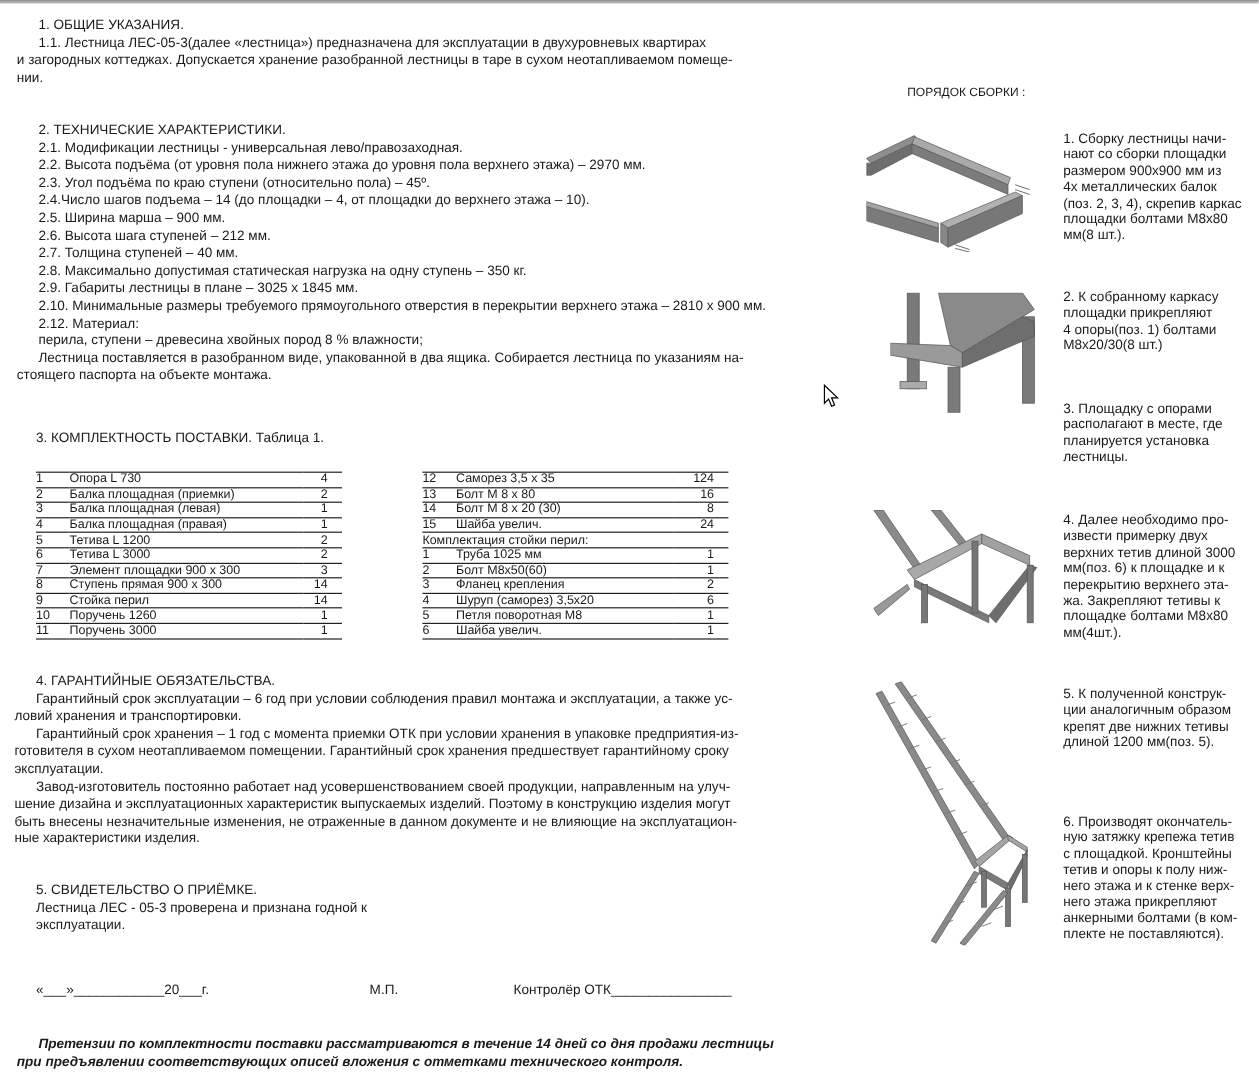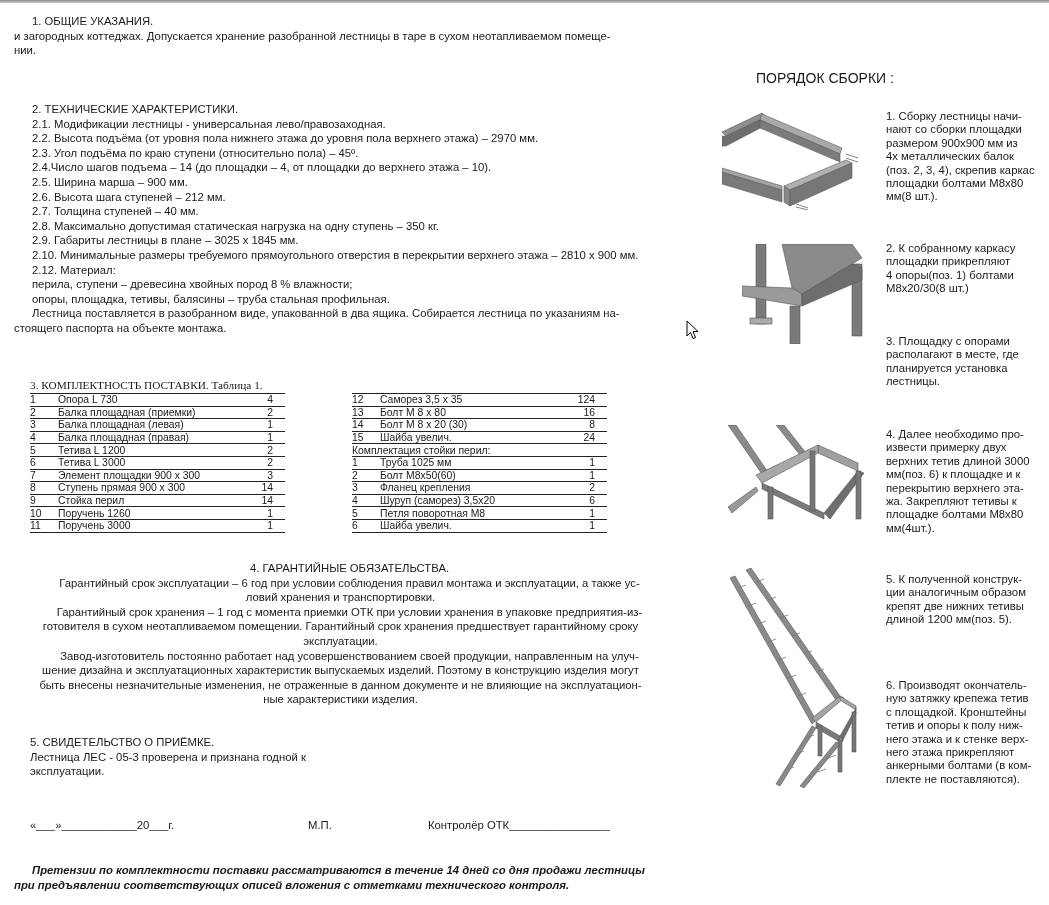--- a/index.html
+++ b/index.html
@@ -7,67 +7,67 @@
   body { position: relative; font-family: "Liberation Sans", "DejaVu Sans", sans-serif; color: #1a1a1a; font-size: 11.3px; line-height: 14.6px; }
   .topbar { position: absolute; left: 0; top: 0; width: 1049px; height: 3px; background: linear-gradient(#8c8c8c, #c8c8c8); }
   .abs { position: absolute; }
   .line { white-space: nowrap; }
   .ind { padding-left: 18px; }
   .j { text-align: justify; }
 
   
   #sec1 { left: 14px; top: 14px; width: 625px; }
   #sec2 { left: 14px; top: 102px; width: 625px; }
-  #sec3title { left: 30px; top: 378px; font-family: Liberation Serif, serif; }
+  #sec3title { left: 30px; top: 358px; }
   #tbl-left { left: 30px; top: 393px; width: 255px; }
   #tbl-right { left: 352px; top: 393px; width: 255px; }
   table { border-collapse: collapse; width: 100%; font-size: 10.4px; line-height: 11.4px; }
   td { border-bottom: 1px solid #222; padding: 0; height: 12.6px; vertical-align: bottom; white-space: nowrap; }
   tr.first td { border-top: 1.5px solid #222; }
   td.n { width: 28px; }
   td.q { text-align: right; padding-right: 12px; }
-  #sec4 { left: 28px; top: 561px; width: 625px; text-align: center; }
+  #sec4 { left: 12px; top: 561px; width: 625px; }
   #sec5 { left: 30px; top: 735px; width: 340px; }
   #sign { left: 30px; top: 806px; width: 610px; height: 16px; }
   #sign span { position: absolute; top: 12px; white-space: nowrap; }
   #claims { left: 14px; top: 863px; width: 625px; font-weight: bold; font-style: italic; }
 
   
-  #asm-title { left: 756px; top: 71px; font-size: 14px; }
+  #asm-title { left: 756px; top: 71px; font-size: 10px; }
   .step { position: absolute; left: 886px; width: 152px; font-size: 11.3px; line-height: 13.4px; }
   .step.j { text-align: justify; }
   .fig { position: absolute; }
   .cursor { position: absolute; left: 686px; top: 320px; width: 14px; height: 20px; }
 </style>
 </head>
 <body>
 
 <div class="topbar"></div>
 
 <div id="sec1" class="abs">
   <div class="line ind">1. ОБЩИЕ  УКАЗАНИЯ.</div>
+  <div class="line ind">1.1. Лестница ЛЕС-05-3(далее  «лестница») предназначена для эксплуатации в двухуровневых квартирах</div>
   <div class="line">и загородных коттеджах. Допускается хранение разобранной лестницы в таре в сухом неотапливаемом помеще-</div>
   <div class="line">нии.</div>
 </div>
 
 <div id="sec2" class="abs">
   <div class="line ind">2. ТЕХНИЧЕСКИЕ ХАРАКТЕРИСТИКИ.</div>
   <div class="line ind">2.1. Модификации лестницы - универсальная лево/правозаходная.</div>
   <div class="line ind">2.2. Высота подъёма (от уровня пола нижнего этажа до уровня пола верхнего этажа) – 2970 мм.</div>
   <div class="line ind">2.3. Угол подъёма по краю ступени (относительно пола) – 45º.</div>
   <div class="line ind">2.4.Число шагов подъема – 14 (до площадки – 4, от площадки до верхнего этажа – 10).</div>
   <div class="line ind">2.5. Ширина марша – 900 мм.</div>
   <div class="line ind">2.6. Высота шага ступеней – 212 мм.</div>
   <div class="line ind">2.7. Толщина ступеней – 40 мм.</div>
   <div class="line ind">2.8. Максимально допустимая статическая нагрузка на одну ступень – 350 кг.</div>
   <div class="line ind">2.9. Габариты лестницы в плане – 3025 х 1845 мм.</div>
   <div class="line ind">2.10. Минимальные размеры требуемого прямоугольного отверстия в перекрытии верхнего этажа – 2810 х 900 мм.</div>
   <div class="line ind">2.12. Материал:</div>
   <div class="line ind">перила, ступени – древесина хвойных пород 8 % влажности;</div>
-  <div class="line ind">опоры, площадка, тетивы, балясины – труба стальная профильная.</div>
   <div class="line ind">Лестница поставляется в разобранном виде, упакованной в два ящика. Собирается лестница по указаниям на-</div>
   <div class="line">стоящего паспорта на объекте монтажа.</div>
 </div>
 
 <div id="sec3title" class="abs line">3. КОМПЛЕКТНОСТЬ ПОСТАВКИ. Таблица 1.</div>
 
 <div id="tbl-left" class="abs">
   <table>
     <tbody id="tl-body">
         <tr class="first">

